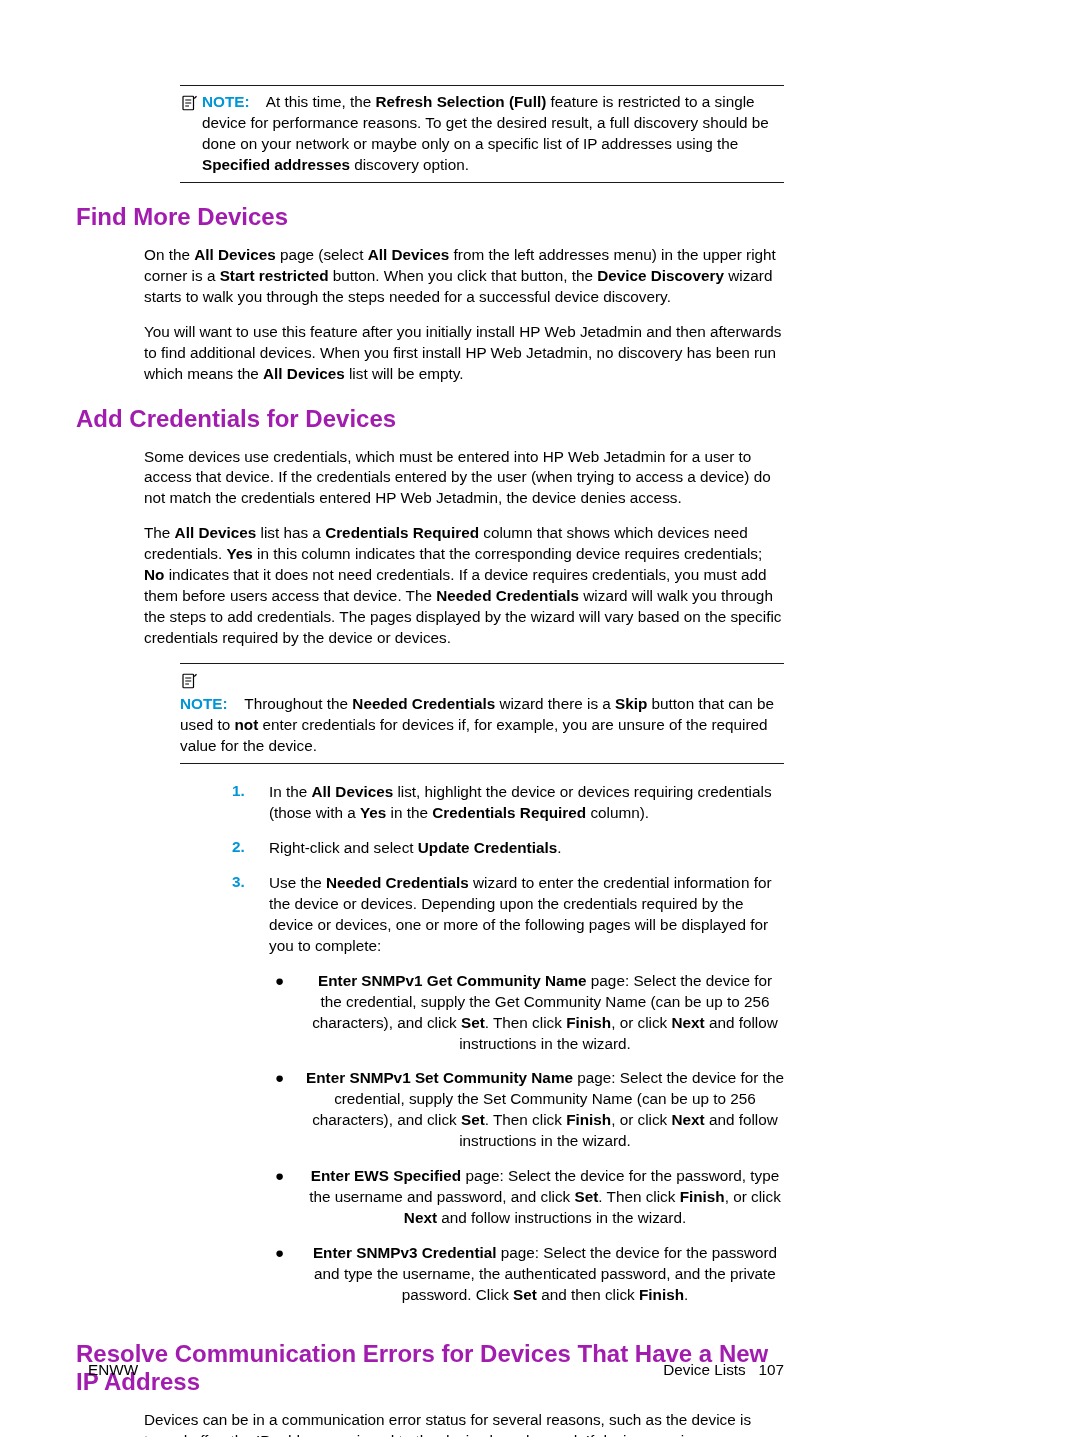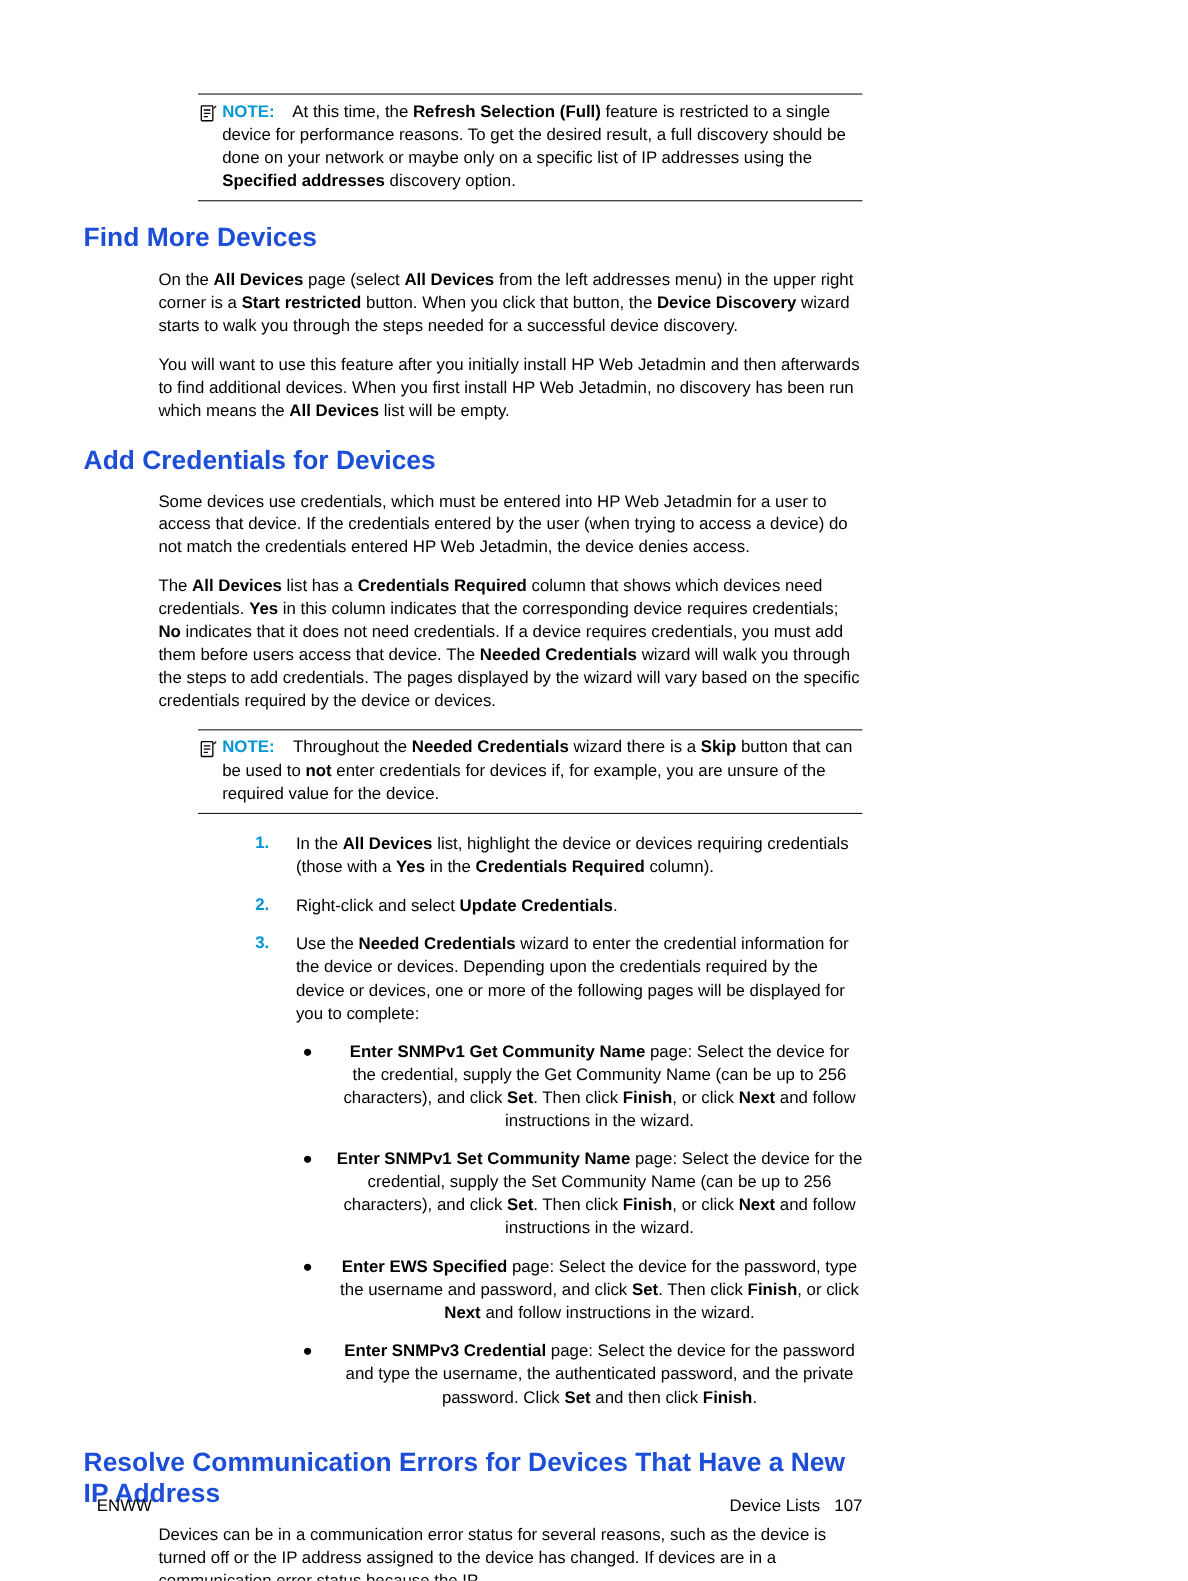--- a/index.html
+++ b/index.html
@@ -38,35 +38,36 @@
   .note-text {
     font-size: 15.3px;
     line-height: 1.37;
     flex: 1;
   }
   .note-label {
     color: #0096d6;
     font-weight: bold;
   }
   h2.section {
-    color: #1d4ed8;
+    color: #a21caf;
     font-size: 24px;
     font-weight: bold;
     margin: 20px 0 14px 0;
   }
   .body-indent {
     padding-left: 68px;
   }
   p.body {
     font-size: 15.3px;
     line-height: 1.37;
     margin: 0 0 14px 0;
   }
   .note-block.inner {
     margin-left: 36px;
+    flex-direction: column;
   }
   ol.steps {
     list-style: none;
     padding: 0;
     margin: 0;
   }
   ol.steps > li {
     display: flex;
     align-items: flex-start;
     margin: 0 0 14px 0;

